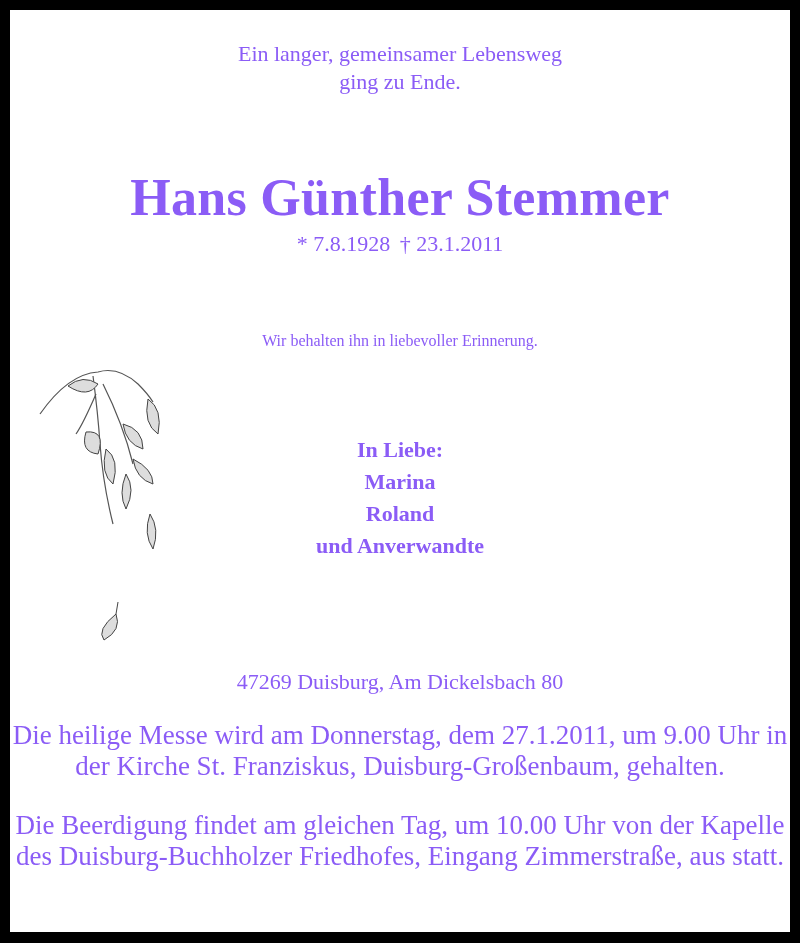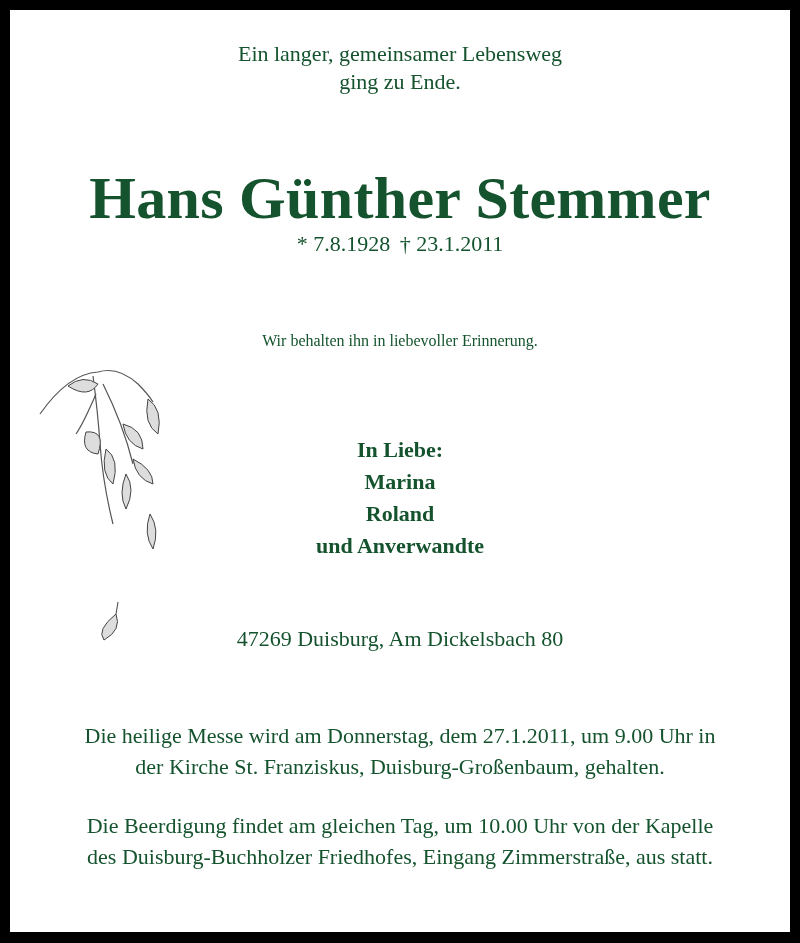--- a/index.html
+++ b/index.html
@@ -1,27 +1,27 @@
 <!DOCTYPE html>
 <html><head>
 <meta charset="utf-8">
 <style>
   html, body { margin: 0; padding: 0; }
   body { width: 800px; height: 943px; background: #000; position: relative; overflow: hidden; }
   .page { position: absolute; left: 10px; top: 10px; width: 780px; height: 922px; background: #fff;
-    font-family: "Liberation Serif", "DejaVu Serif", serif; color: #14532d; }
+    font-family: "Liberation Serif", "DejaVu Serif", serif; color: #8b5cf6; }
   .line { position: absolute; left: 0; width: 780px; text-align: center; white-space: nowrap; }
   .intro { font-size: 22px; line-height: 28px; }
-  .name { font-size: 60px; font-weight: bold; line-height: 60px; letter-spacing: 0.3px; font-family: Liberation Serif, serif; }
+  .name { font-size: 52px; font-weight: bold; line-height: 60px; letter-spacing: 0.3px; font-family: Liberation Serif, serif; }
   .dates { font-size: 22px; }
   .dates span { margin: 0 2px; }
   .memory { font-size: 16px; }
   .family { font-size: 22px; font-weight: bold; line-height: 32px; }
-  .addr { font-size: 22px; }
-  .para { font-size: 22px; line-height: 31px; }
+  .addr { font-size: 22px; margin-top: 43px; }
+  .para { font-size: 27px; line-height: 31px; }
   .leaf { position: absolute; }
 </style>
 </head>
 <body>
 
 <div class="page">
   <div class="line intro" style="top:30px">
     <div>Ein langer, gemeinsamer Lebensweg</div>
     <div>ging zu Ende.</div>
   </div>

